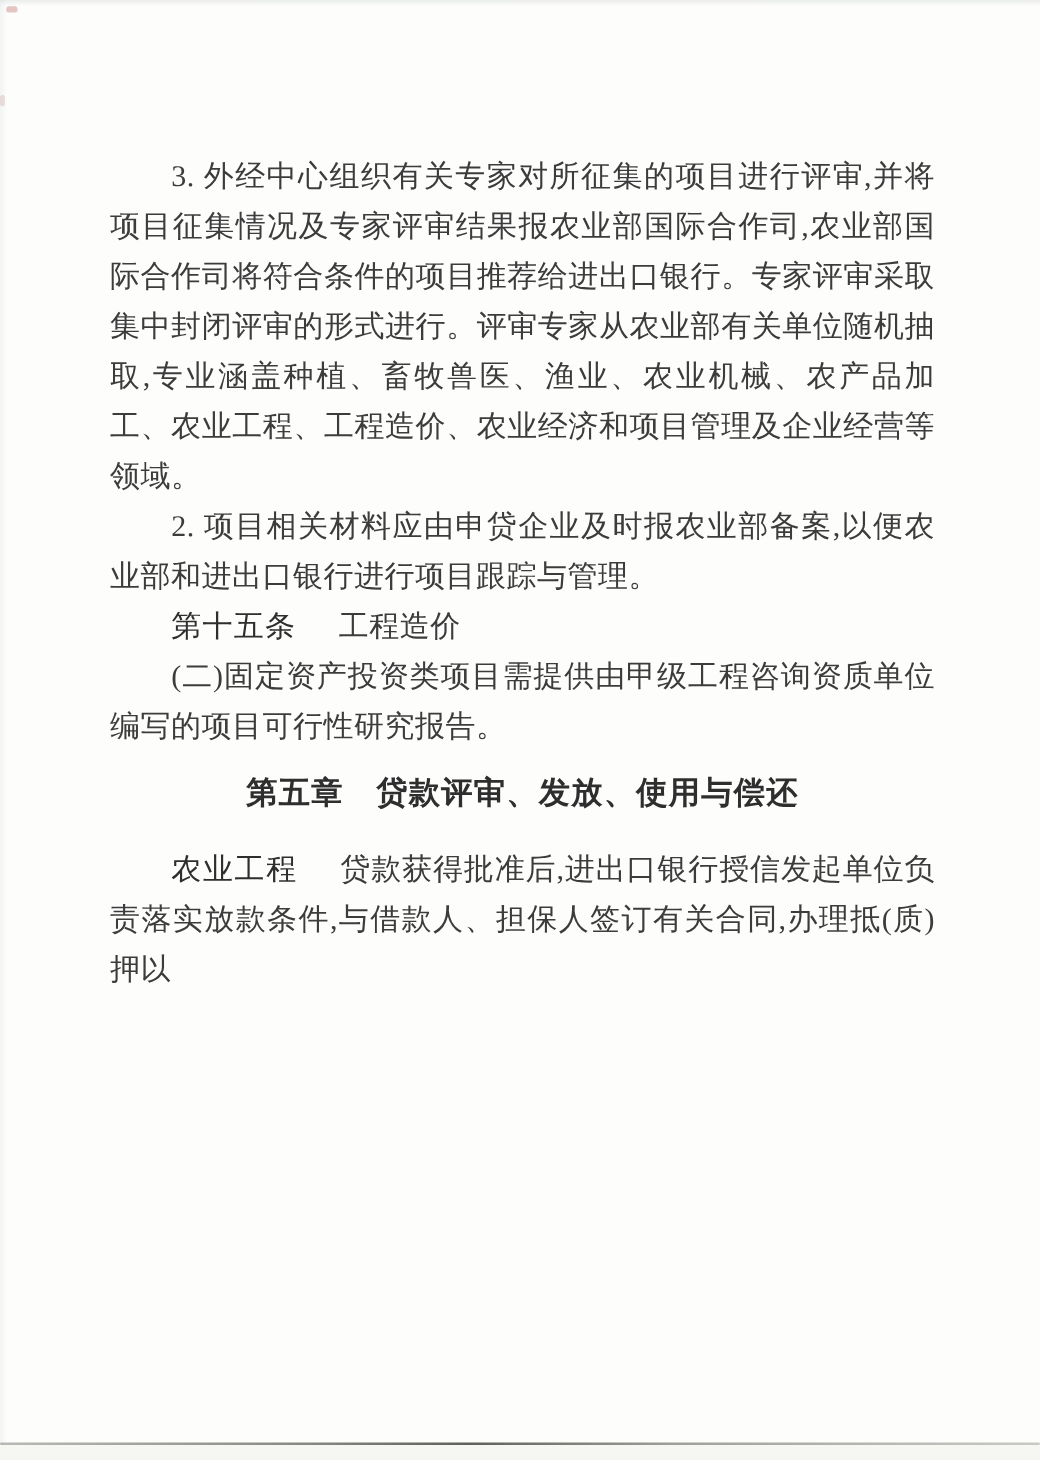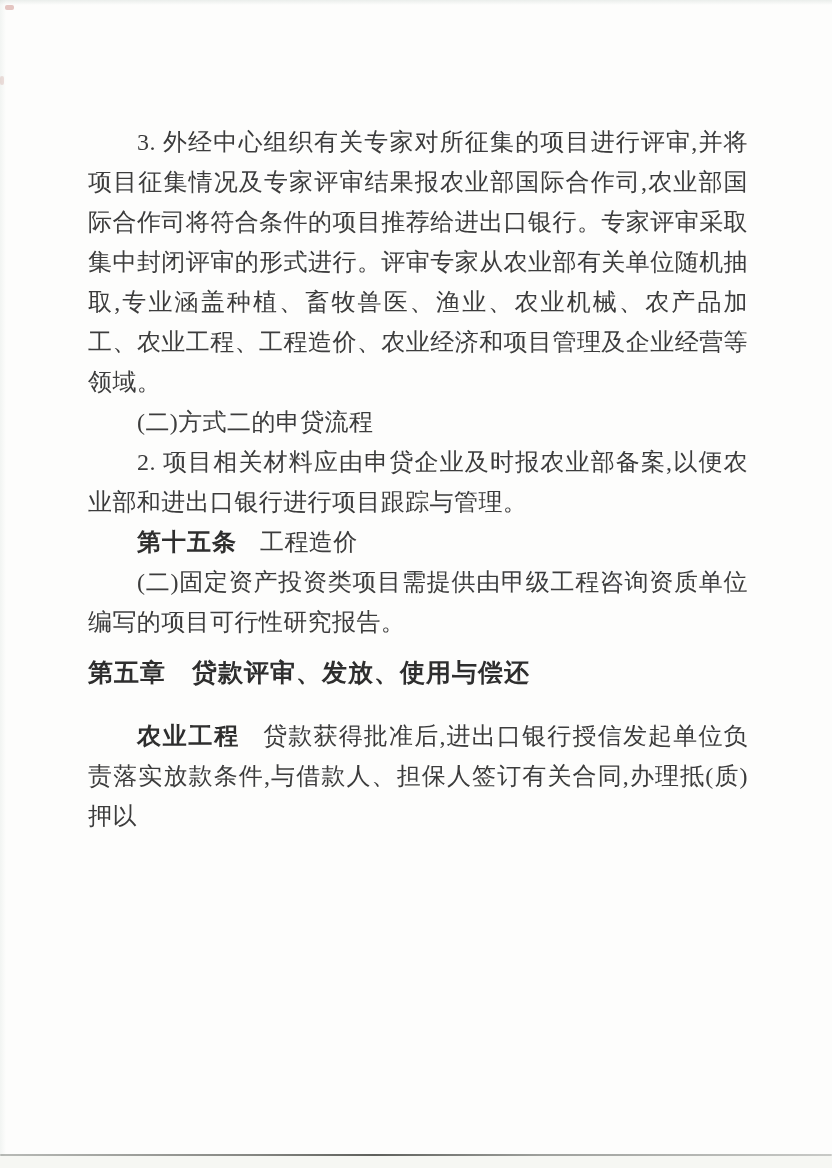--- a/index.html
+++ b/index.html
@@ -59,53 +59,52 @@
     font-size: 24px;
     line-height: 40px;
     color: #3c3c3c;
     letter-spacing: 0.4px;
     text-align: justify;
     text-justify: inter-character;
     text-indent: 49px;
   }
   .article-lead {
     font-family: "Liberation Sans", "DejaVu Sans", sans-serif;
-    font-weight: 700;
+    font-weight: 400;
     color: #2e2e2e;
     letter-spacing: 1px;
-    margin-right: 23px;
+    margin-right: 34px;
   }
   h2.chapter {
     margin: 13px 0 21px 0;
     padding: 0;
-    font-family: Liberation Mono, monospace;
+    font-family: Liberation Serif, serif;
     font-weight: 700;
     font-size: 25px;
     line-height: 40px;
     color: #2e2e2e;
     letter-spacing: 1px;
-    text-align: left;
+    text-align: center;
     text-indent: 0;
   }
 </style>
 </head>
 <body>
 
 <div class="page">
 
   <div class="top-edge-shade"></div>
   <div class="left-edge-shade"></div>
   <div class="speck-red-1"></div>
   <div class="speck-red-2"></div>
 
   <div class="textarea">
 
     <p class="para">3. 外经中心组织有关专家对所征集的项目进行评审,并将项目征集情况及专家评审结果报农业部国际合作司,农业部国际合作司将符合条件的项目推荐给进出口银行。专家评审采取集中封闭评审的形式进行。评审专家从农业部有关单位随机抽取,专业涵盖种植、畜牧兽医、渔业、农业机械、农产品加工、农业工程、工程造价、农业经济和项目管理及企业经营等领域。</p>
 
-    <p class="para">(二)方式二的申贷流程</p>
 
 
     <p class="para">2. 项目相关材料应由申贷企业及时报农业部备案,以便农业部和进出口银行进行项目跟踪与管理。</p>
 
     <p class="para"><span class="article-lead">第十五条</span><span>工程造价</span></p>
 
 
     <p class="para">(二)固定资产投资类项目需提供由甲级工程咨询资质单位编写的项目可行性研究报告。</p>
 
 

